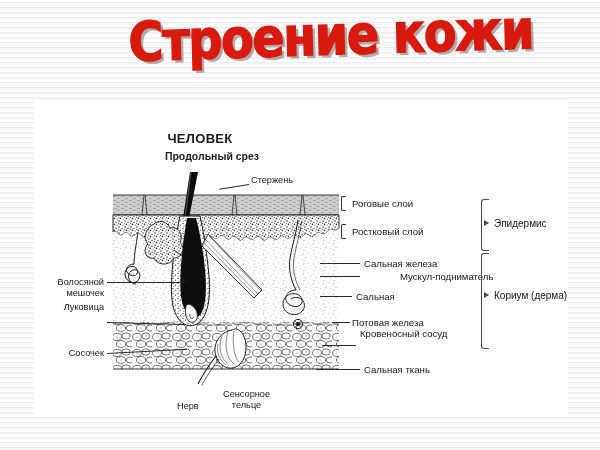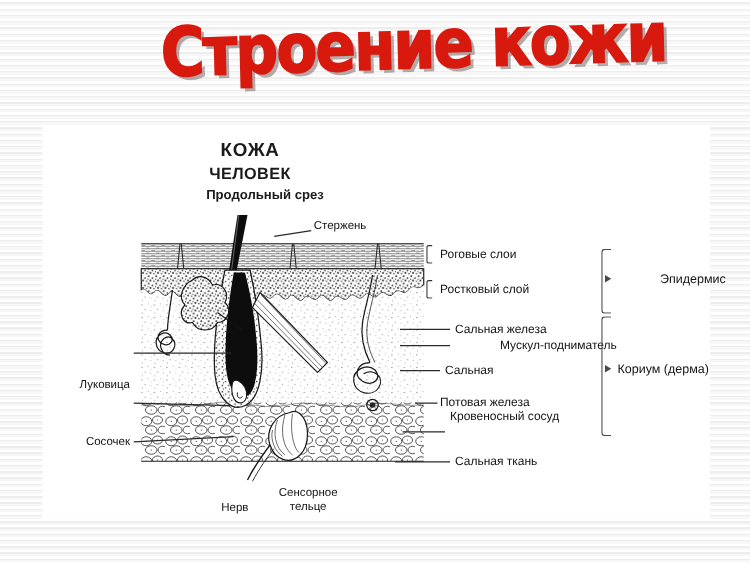--- a/index.html
+++ b/index.html
@@ -169,21 +169,20 @@
   <div id="title-area">
     <div class="title-text title-shadow">Строение кожи</div>
     <div class="title-text title-front">Строение кожи</div>
   </div>
 
   <div id="red-bar-thick"></div>
   <div id="red-bar-thin"></div>
 
   <div id="card"></div>
 
-  <div class="card-heading" id="h-koja">КОЖА</div>
   <div class="card-heading" id="h-chelovek">ЧЕЛОВЕК</div>
   <div class="card-heading" id="h-srez">Продольный срез</div>
 
   <div id="diagram">
     <svg width="228" height="215" viewBox="0 0 228 215">
       <defs>
 
         <pattern id="pHorn" width="8" height="4" patternUnits="userSpaceOnUse">
           <rect width="8" height="4" fill="#ffffff"></rect>
           <path d="M0 1 H8 M0 3 H8" stroke="#3b3b3b" stroke-width="0.5"></path>
@@ -310,20 +309,24 @@
                M106 172 C104 180 108 189 114 193" stroke="#3a3a3a" stroke-width="0.6" fill="none"></path>
 
       <path d="M104 184 C98 192 92 200 86 212" stroke="#1a1a1a" stroke-width="1.1" fill="none"></path>
       <path d="M107 187 C101 195 96 202 90 213" stroke="#1a1a1a" stroke-width="0.7" fill="none"></path>
     </svg>
   </div>
 
   <div class="lbl" style="left:251px; top:175px;">Стержень</div>
   <div class="leader" style="left:219px; top:184px; width:30px; transform:rotate(-9deg); transform-origin:right center;"></div>
 
+  <div class="lbl" style="left:28px; top:277px; width:76px; text-align:right;">
+    <span>Волосяной</span><br>
+    <span>мешочек</span>
+  </div>
   <div class="leader" style="left:107px; top:282px; width:78px;"></div>
 
   <div class="lbl" style="left:28px; top:302px; width:76px; text-align:right;">Луковица</div>
   <div class="leader" style="left:107px; top:322px; width:78px; transform:rotate(1.5deg); transform-origin:left center;"></div>
 
   <div class="lbl" style="left:36px; top:348px; width:68px; text-align:right;">Сосочек</div>
   <div class="leader" style="left:107px; top:353px; width:80px; transform:rotate(-3deg); transform-origin:left center;"></div>
 
   <div class="lbl" style="left:177px; top:401px;">Нерв</div>
   <div class="lbl" style="left:223px; top:389px; text-align:center;">
@@ -350,19 +353,19 @@
   <div class="lbl bigger" style="left:352px; top:317px;">Потовая железа</div>
 
   <div class="leader" style="left:322px; top:345px; width:34px;"></div>
   <div class="lbl bigger" style="left:360px; top:328px;">Кровеносный сосуд</div>
 
   <div class="leader" style="left:316px; top:369px; width:44px;"></div>
   <div class="lbl bigger" style="left:364px; top:364px;">Сальная ткань</div>
 
   <div class="bracket" style="left:481px; top:199px; height:50px;"></div>
   <div class="bracket-tip" style="left:484px; top:220px;"></div>
-  <div class="lbl" style="left:494px; top:218px; font-size:10px;margin-left:34px;">Эпидермис</div>
+  <div class="lbl" style="left:494px; top:218px; font-size:10px;">Эпидермис</div>
 
   <div class="bracket" style="left:481px; top:253px; height:94px;"></div>
   <div class="bracket-tip" style="left:484px; top:292px;"></div>
   <div class="lbl" style="left:494px; top:290px; font-size:10px;">Кориум (дерма)</div>
 
 </div>
 
 </body></html>

